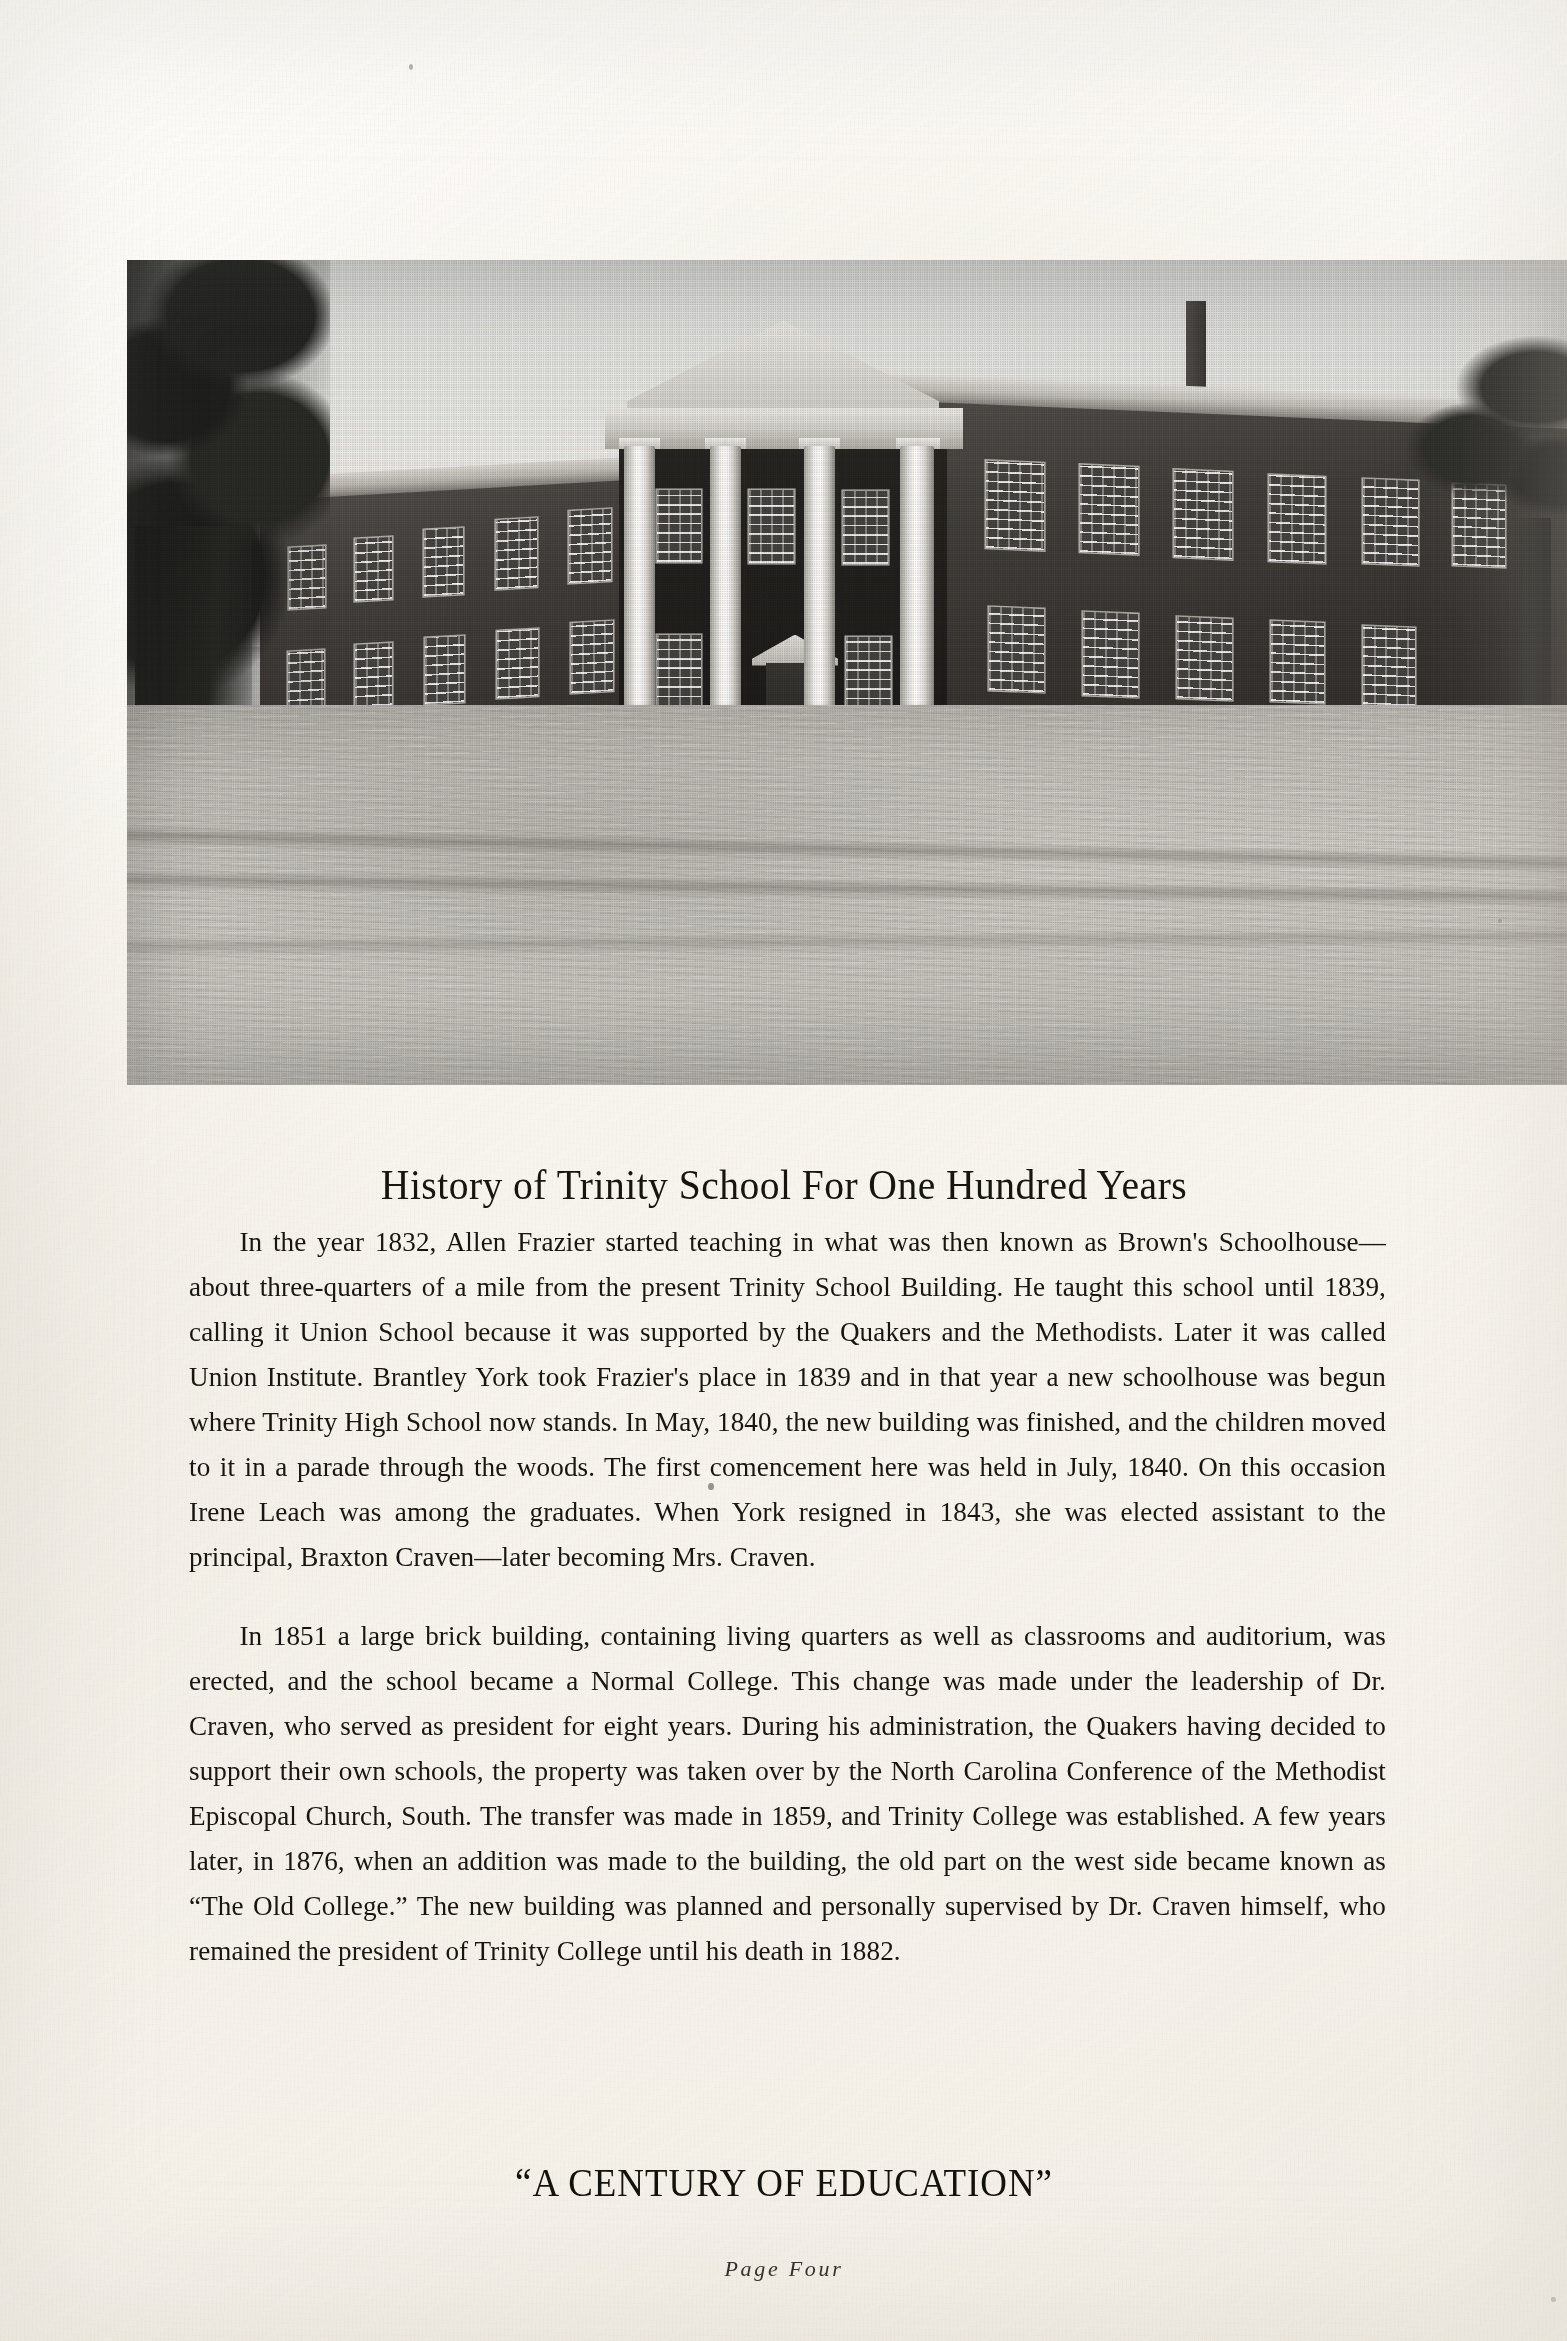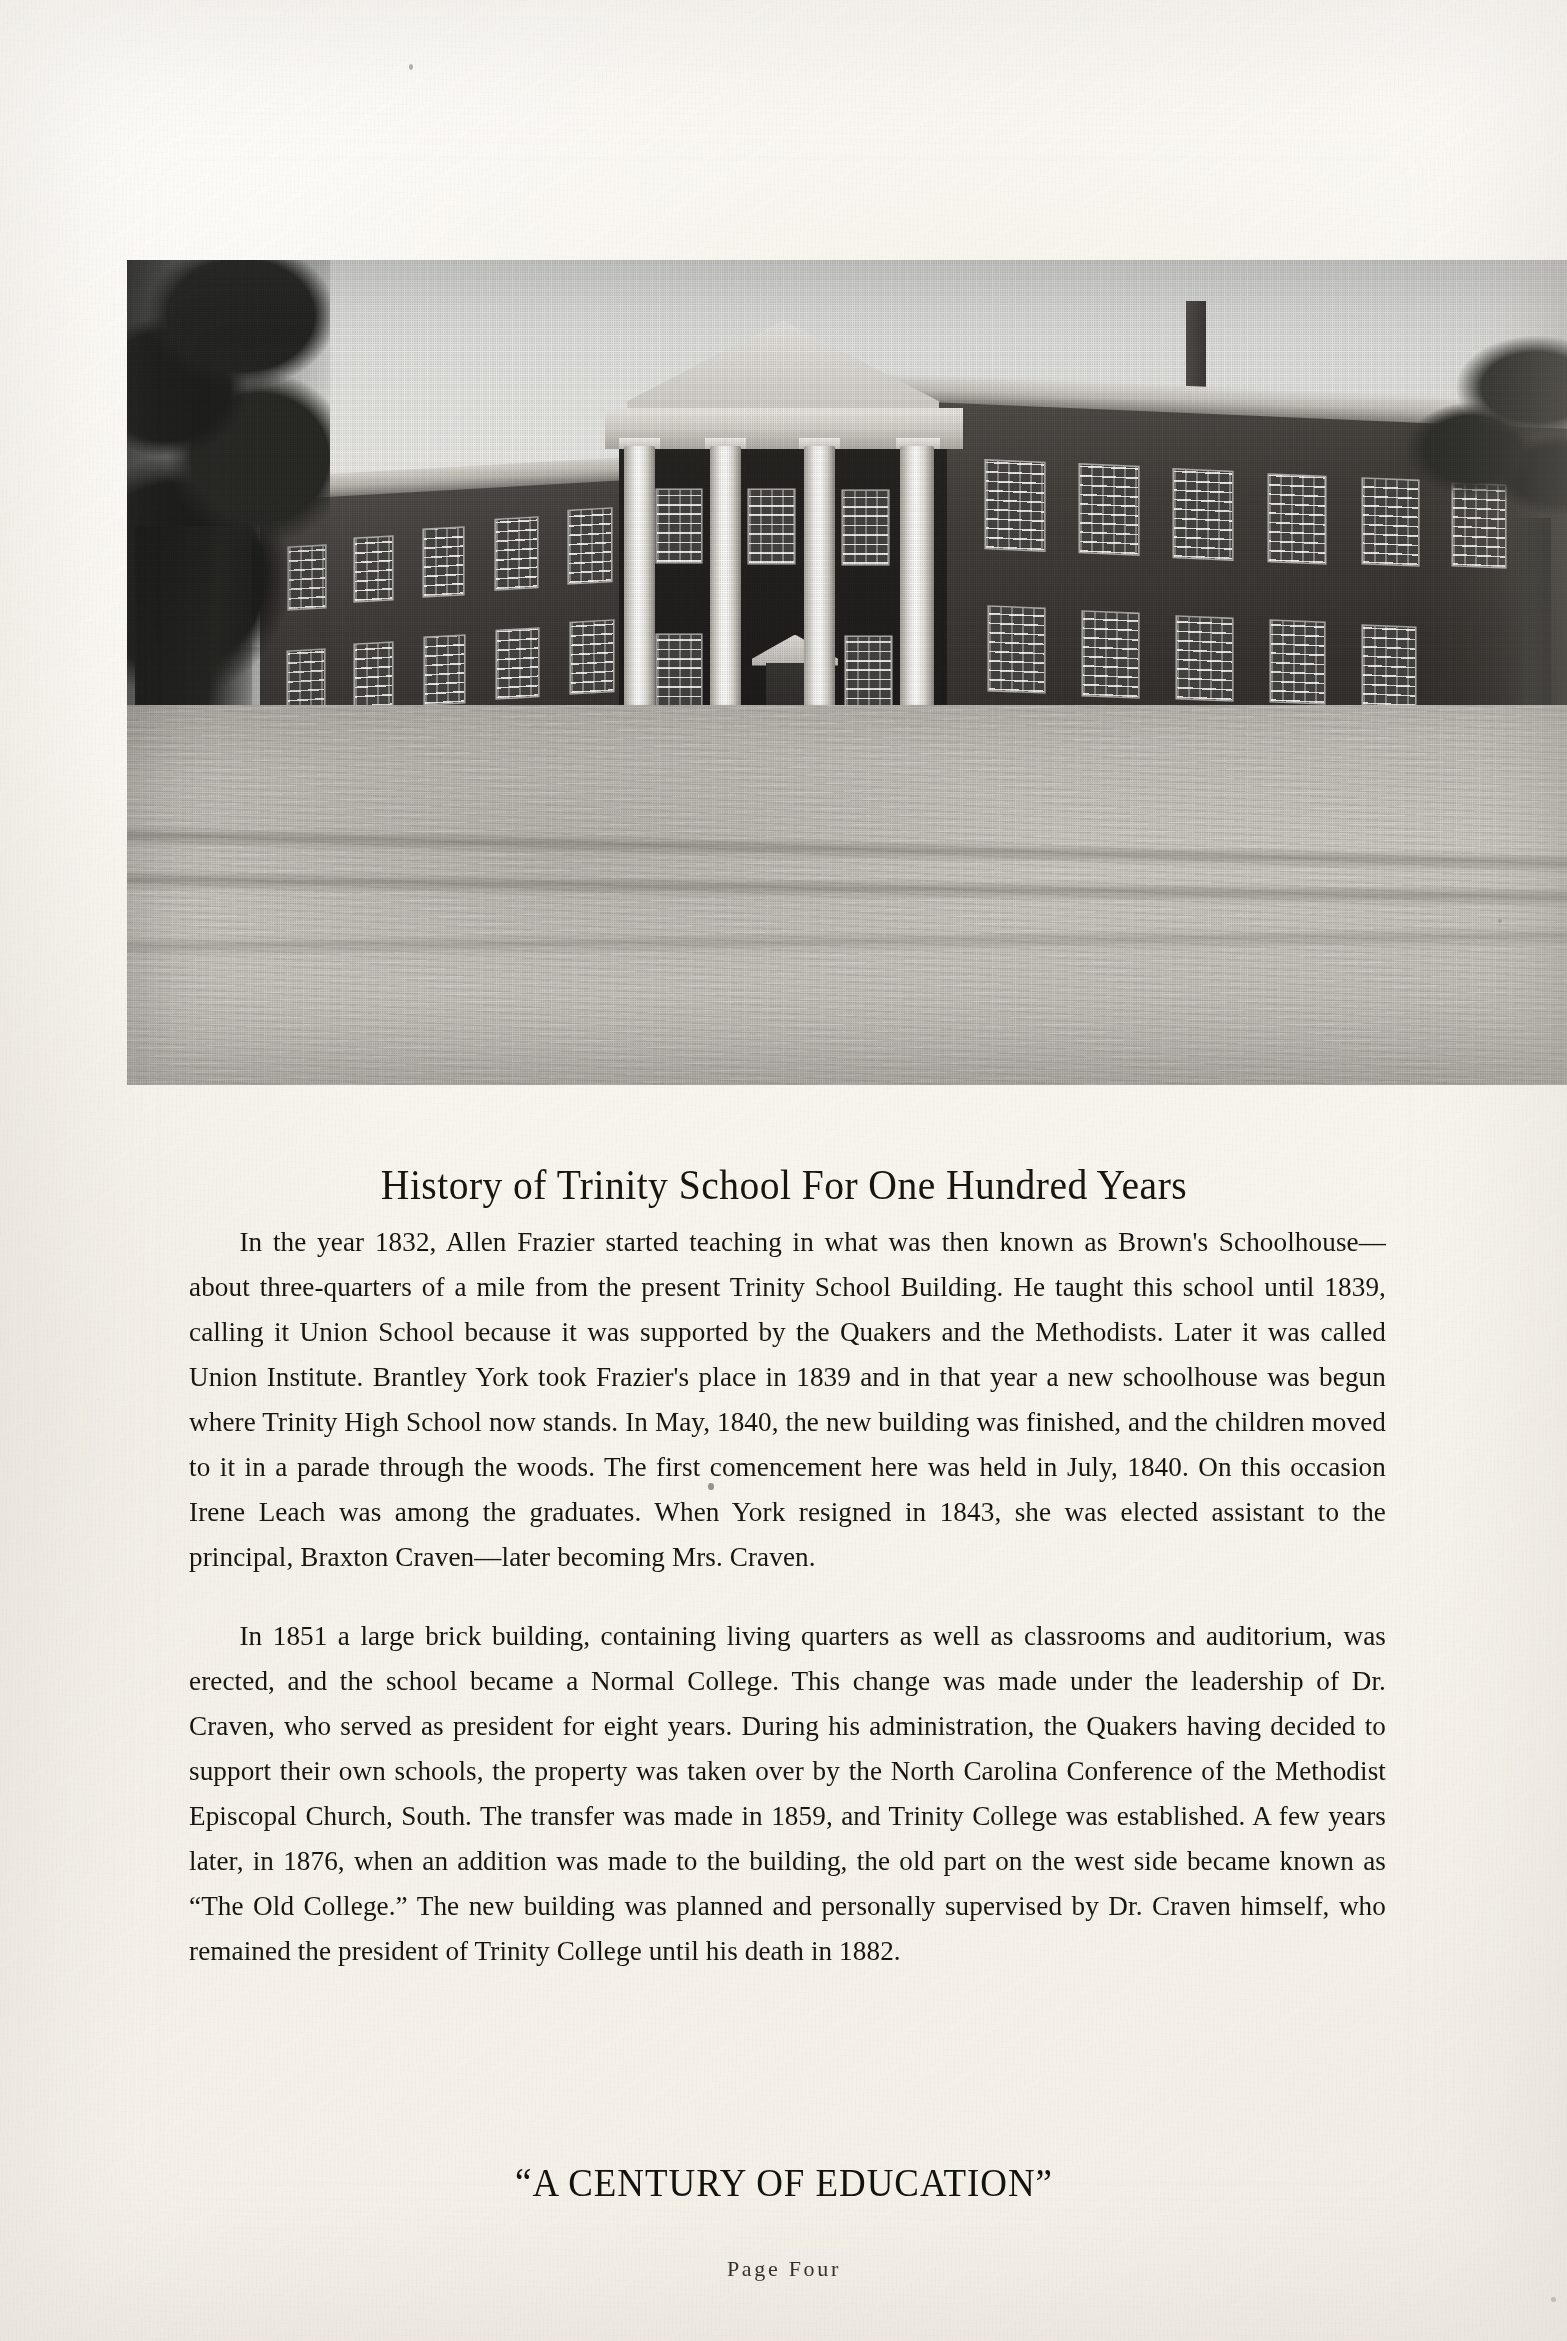--- a/index.html
+++ b/index.html
@@ -292,20 +292,21 @@
     letter-spacing: 1.1px;
     color: #14120d;
     transform: scaleX(0.9);
   }
   .folio {
     position: absolute;
     left: 0; right: 0;
     top: 2256px;
     text-align: center;
     font-family: "Liberation Serif", "DejaVu Serif", serif;
+    font-style: italic;
     font-size: 22px;
     letter-spacing: 2.7px;
     color: #2a2720;
   }
   .speck {
     position: absolute;
     background: #4a463e;
     border-radius: 50%;
     opacity: .42;
     pointer-events: none;

